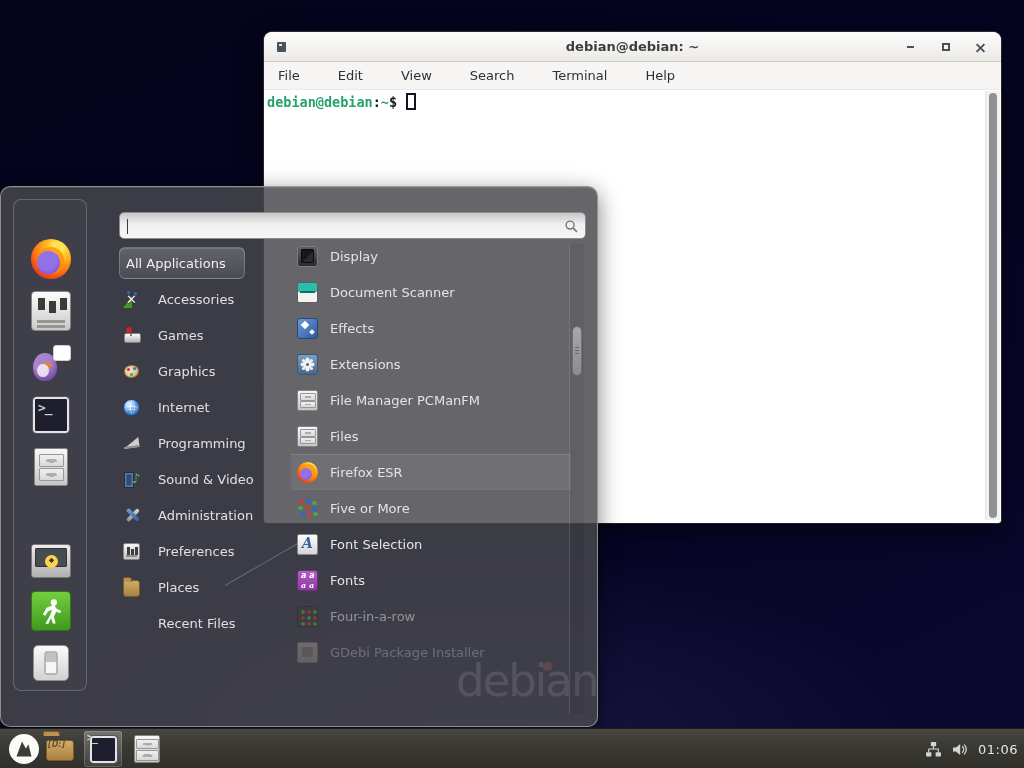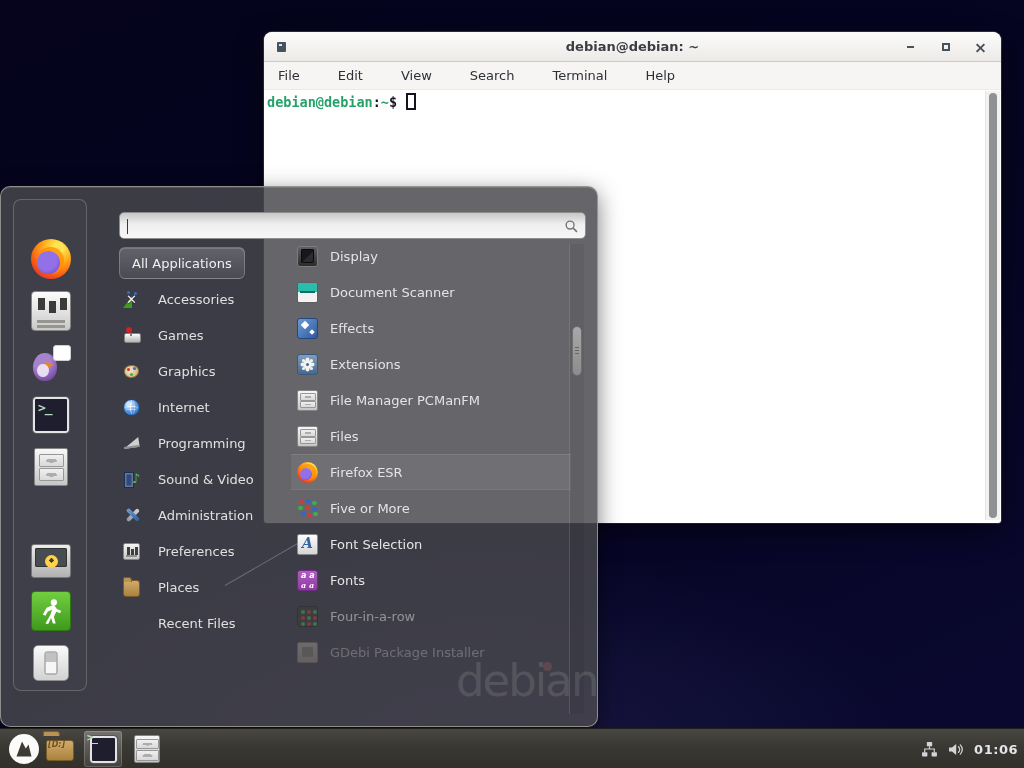--- a/index.html
+++ b/index.html
@@ -54,21 +54,21 @@
 
   .searchbox{position:absolute;left:118px;top:25px;width:467px;height:27px;border-radius:5px;
     border:1px solid #8f8d8a;background:linear-gradient(#c7c7c7,#efefef 45%,#f7f7f7);display:flex;align-items:center}
   .searchbox input{position:absolute;inset:1px 26px 1px 4px;border:none;outline:none;background:transparent;
     font-size:13px;color:#222;caret-color:#222}
   .caret{position:absolute;left:7px;top:6px;width:1px;height:15px;background:#3a3a3a}
   .mag{position:absolute;right:6px;top:6px}
 
   .cats{position:absolute;left:118px;top:60px;width:172px}
   .cat-all{width:126px;height:32px;margin-bottom:2px;border-radius:6px;display:flex;align-items:center;
-    padding-left:12px;background:linear-gradient(rgba(255,255,255,.20),rgba(255,255,255,.08));
+    padding-left:6px;background:linear-gradient(rgba(255,255,255,.20),rgba(255,255,255,.08));
     border:1px solid rgba(255,255,255,.22);box-shadow:inset 0 1px 0 rgba(255,255,255,.15)}
   .cat-all span{font-size:13px;color:#f0f0f0}
   .cat-row{height:36px;display:flex;align-items:center;gap:18px;padding-left:4px}
   .cat-row span{font-size:13px;color:#e0e0e0}
   .ci{width:17px;height:17px;position:relative;flex:none;display:inline-block}
 
   .apps{position:absolute;left:290px;top:51px;width:280px}
   .app-row{height:36px;display:flex;align-items:center;gap:12px;padding-left:6px}
   .app-row span{font-size:13px;color:#e4e4e4}
   .app-row.hover{background:rgba(255,255,255,.07);border-top:1px solid rgba(255,255,255,.10);
@@ -89,21 +89,21 @@
   .taskbar{position:absolute;left:0;bottom:0;width:1024px;height:40px;
     background:linear-gradient(#494741,#3a3833 45%,#32302b);border-top:1px solid #201f1c;display:flex;align-items:center}
   .tb-menu{position:absolute;left:7px;top:3px;width:34px;height:34px}
   .tb-launch{position:absolute;display:flex;align-items:center;justify-content:center}
   .tb-folder{left:44px;top:6px;width:32px;height:28px}
   .tb-files{left:132px;top:6px;width:30px;height:28px}
   .tb-win{position:absolute;left:84px;top:2px;width:38px;height:36px;border-radius:3px;display:flex;align-items:center;justify-content:center}
   .tb-win.active{background:linear-gradient(rgba(255,255,255,.25),rgba(255,255,255,.08));
     box-shadow:inset 0 0 0 1px rgba(255,255,255,.18)}
   .tray{position:absolute;right:6px;top:0;height:40px;display:flex;align-items:center;gap:9px}
-  .clock{font-size:13px;font-weight:bold;color:#e2e6ea;letter-spacing:.5px}
+  .clock{font-size:13px;font-weight:normal;color:#e2e6ea;letter-spacing:.5px}
 
   
   .fi{width:40px;height:40px;position:relative;display:inline-block}
 
   
   .ic-firefox{border-radius:50%;overflow:hidden;
     background:radial-gradient(circle at 68% 22%,#ffe352 0 12%,#ffb01e 34%,#ff7a12 55%,#f24e14 72%,#cf2071 92%,#a2067a 100%)}
   .ic-firefox::after{content:"";position:absolute;left:16%;top:30%;width:56%;height:58%;border-radius:50%;
     background:radial-gradient(circle at 42% 38%,#9270e8 0 52%,#6a3fd0 100%);
     box-shadow:2px -2px 0 2px rgba(255,140,0,.75)}

